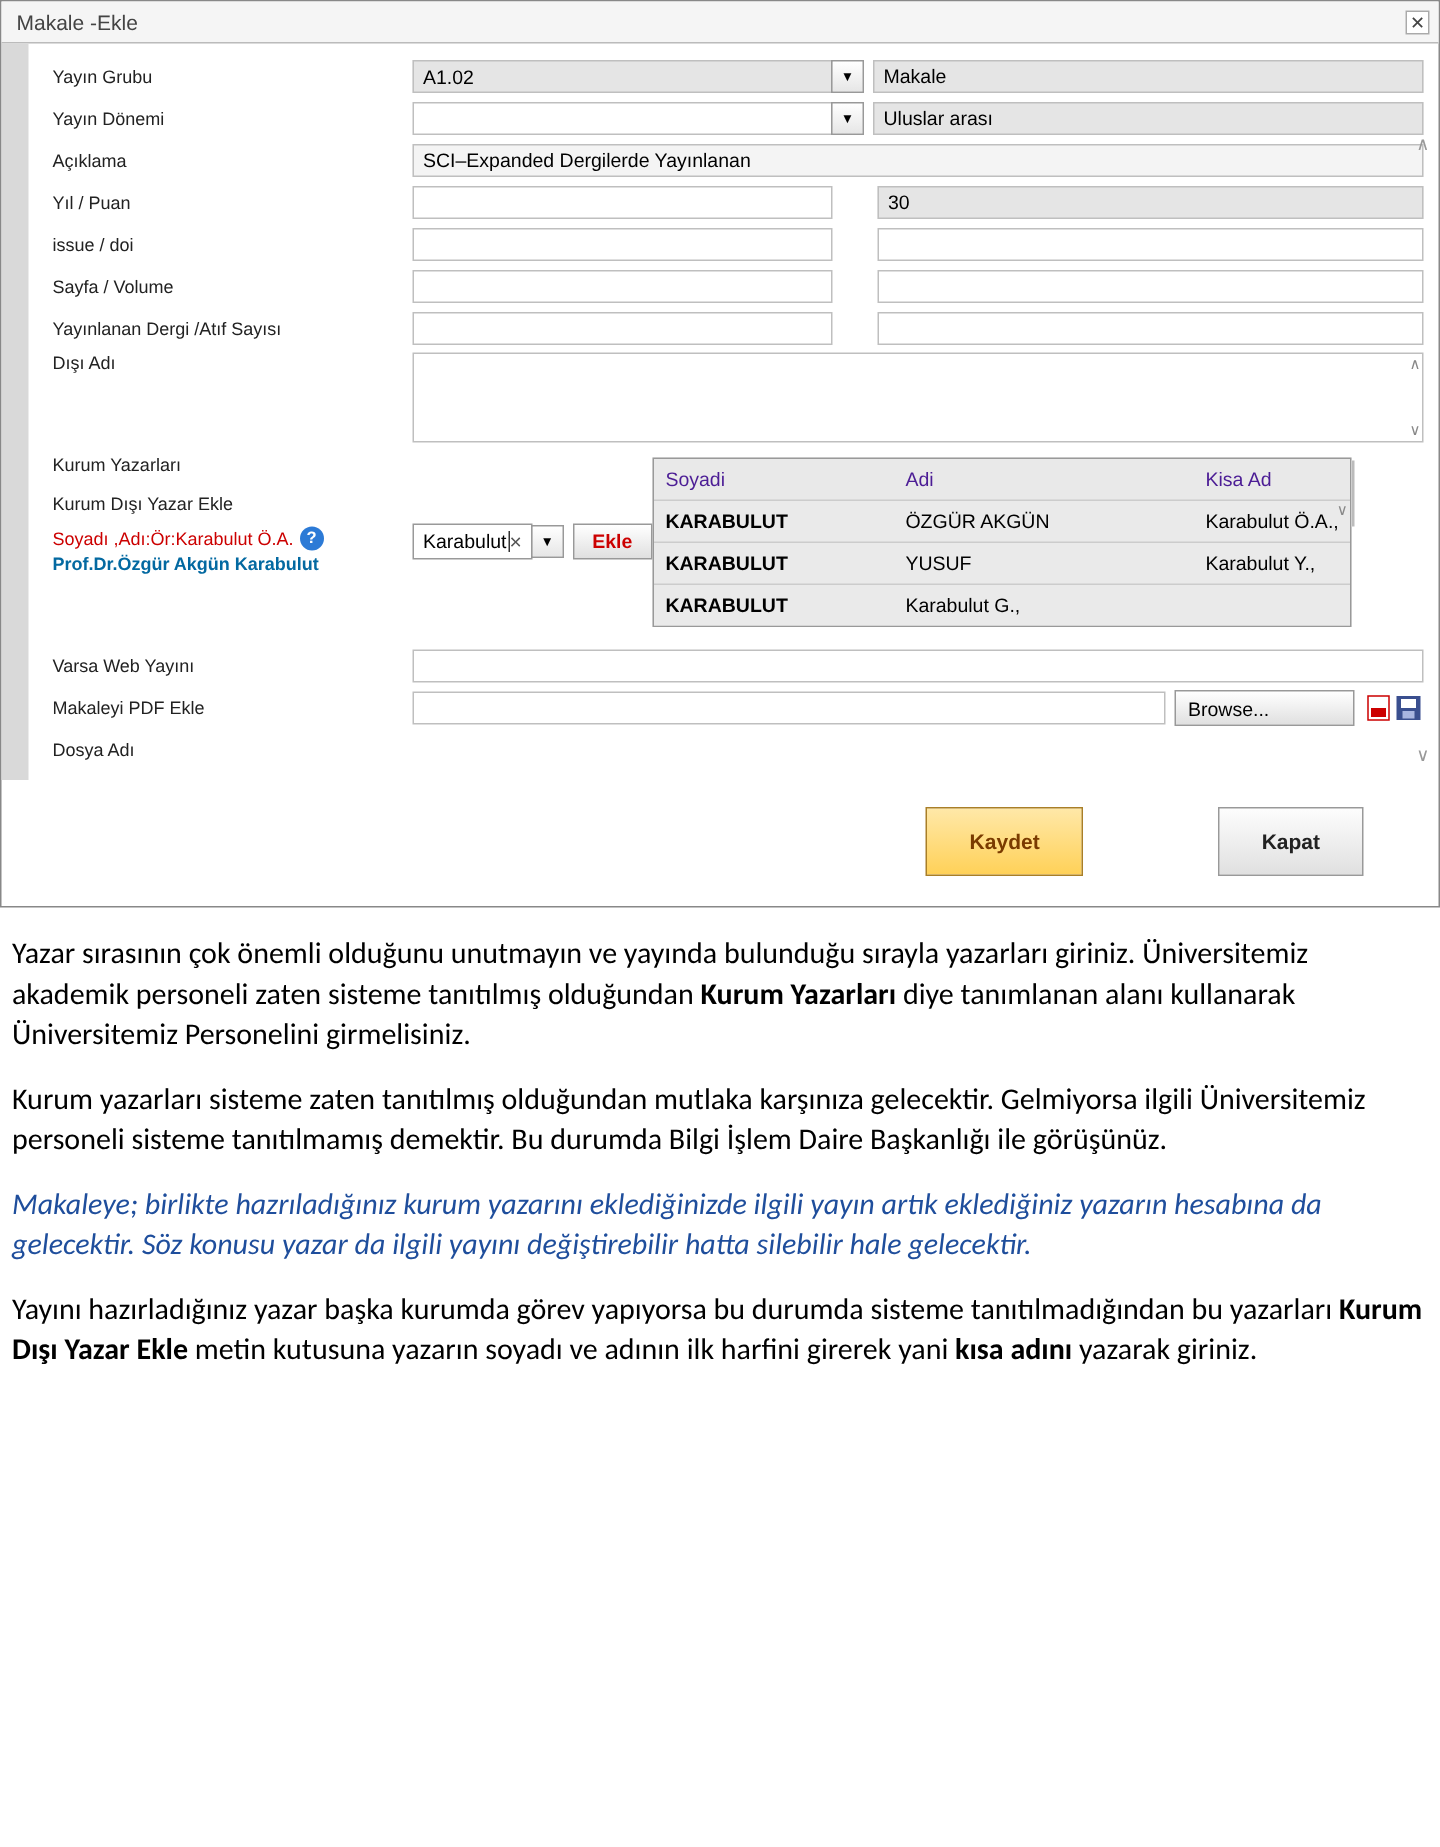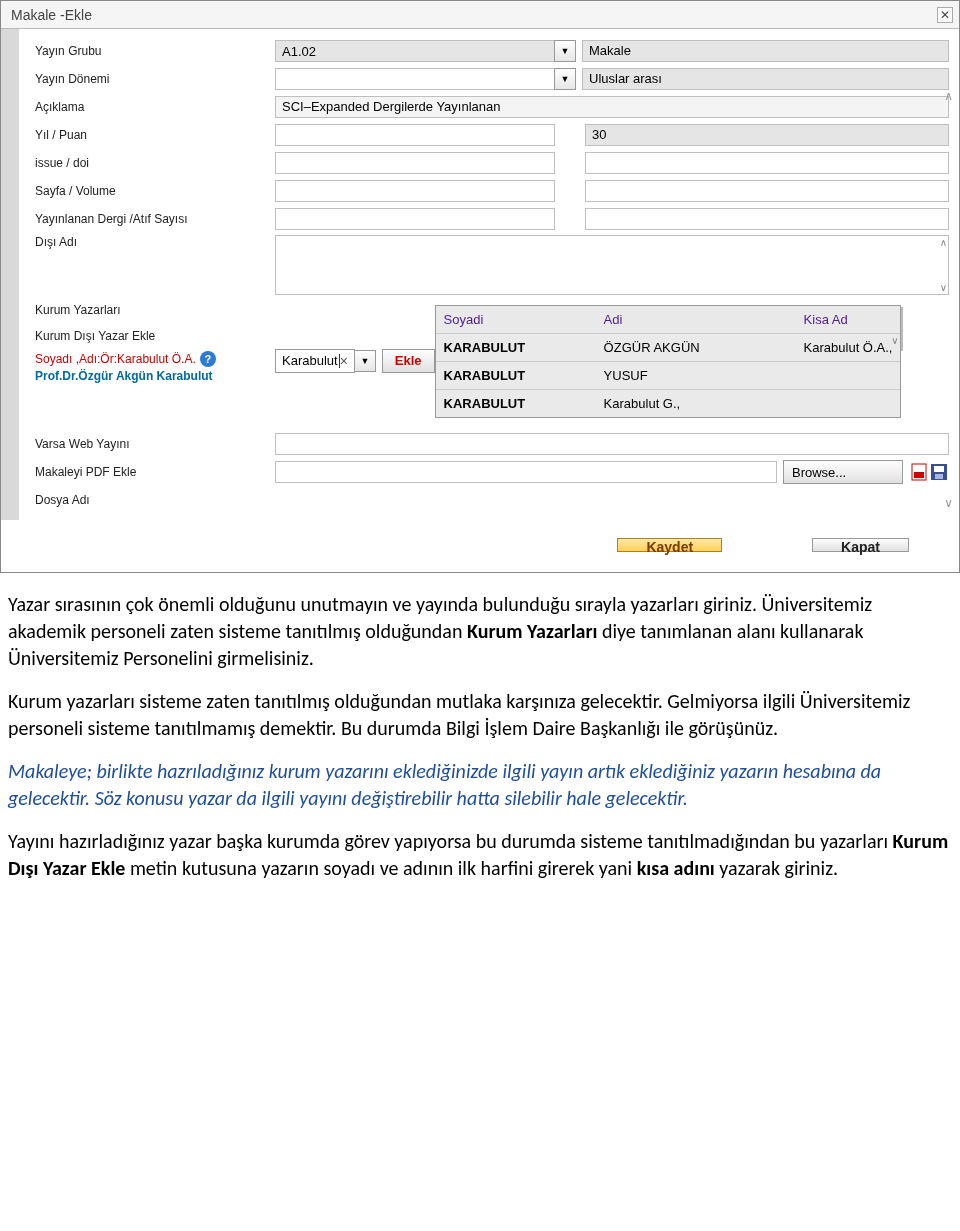--- a/index.html
+++ b/index.html
@@ -60,21 +60,21 @@
   .empty-box .down { position: absolute; right: 4px; bottom: 4px; font-size: 10px; color: #888; }
   
   .browse { border: 1px solid #999; background: linear-gradient(#fff,#e0e0e0); height: 24px; width: 120px; display: inline-flex; align-items: center; padding: 0 8px; cursor: pointer; }
   .icn { width: 20px; height: 20px; display: inline-flex; align-items: center; justify-content: center; font-size: 14px; cursor: pointer; }
   .pdf-icn { color: #c00; }
   .save-icn { color: #225; }
   .scroll-hint { position: absolute; right: 6px; top: 60px; font-size: 12px; color: #999; }
   .scroll-hint.bottom { top: auto; bottom: 10px; }
   
   .dlg-footer { display: flex; justify-content: flex-end; gap: 90px; padding: 18px 50px 20px 0; }
-  .btn { border: 1px solid #a97f27; background: linear-gradient(#ffe8a8,#ffd158); height: 14px; padding: 0 28px; font-weight: bold; font-size: 14px; cursor: pointer; color: #7a3b00; }
+  .btn { border: 1px solid #a97f27; background: linear-gradient(#ffe8a8,#ffd158); height: 46px; padding: 0 28px; font-weight: bold; font-size: 14px; cursor: pointer; color: #7a3b00; }
   .btn.gray { background: linear-gradient(#fdfdfd,#e0e0e0); border-color: #999; color: #222; }
   
   
   .instr { padding: 18px 8px 8px 8px; font-family: Calibri, Arial, sans-serif; font-size: 20px; line-height: 1.35; }
   .instr p { margin-bottom: 16px; }
   .instr .blue { color: #1f4e9c; font-style: italic; }
   .instr b { font-weight: bold; }
 </style>
 </head>
 <body>
@@ -180,20 +180,21 @@
               <div class="c3">Kisa Ad</div>
             </div>
             <div class="sugg-row">
               <div class="c1">KARABULUT</div>
               <div class="c2">ÖZGÜR AKGÜN</div>
               <div class="c3">Karabulut Ö.A.,</div>
             </div>
             <div class="sugg-row">
               <div class="c1">KARABULUT</div>
               <div class="c2">YUSUF</div>
+              <div class="c3">Karabulut Y.,</div>
             </div>
             <div class="sugg-row" style="border-bottom:none">
               <div class="c1">KARABULUT</div>
               <div class="c3">Karabulut G.,</div>
             </div>
           </div>
           <div class="empty-box">
             <span class="down">∨</span>
           </div>
         </div>

